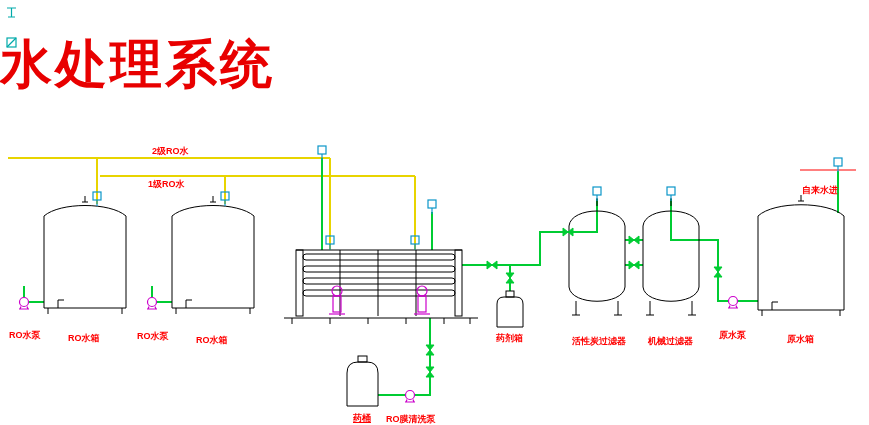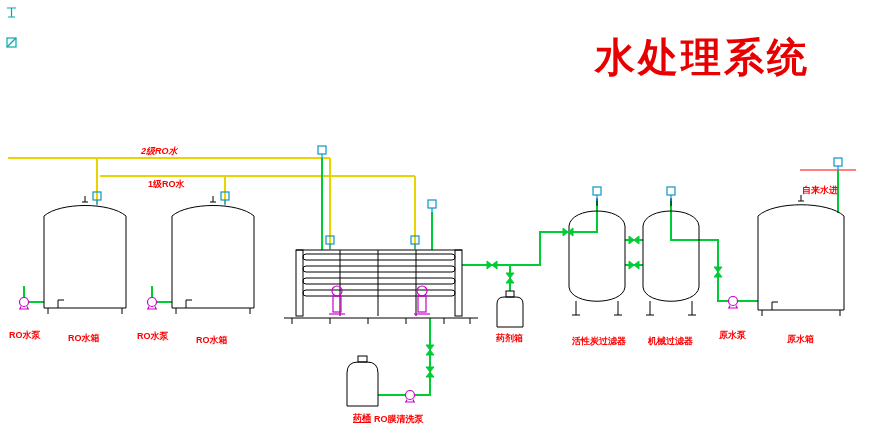--- a/index.html
+++ b/index.html
@@ -1,19 +1,19 @@
 <!DOCTYPE html>
 <html><head>
 <meta charset="utf-8">
 <style>
   html,body{margin:0;padding:0;background:#fff;}
   .canvas{position:relative;width:869px;height:425px;background:#ffffff;overflow:hidden;
           font-family:"Liberation Sans",sans-serif;}
-  .title{position:absolute;top:30px;left:0;width:810px;text-align:right;
-         font-family:"Liberation Serif",serif;font-weight:bold;font-size:40px;
+  .title{position:absolute;top:30px;left:0;width:810px;text-align:left;
+         font-family:"Liberation Serif",serif;font-weight:bold;font-size:52px;
          letter-spacing:3px;color:#e80000;}
   .lbl{position:absolute;font:bold 9px "Liberation Sans",sans-serif;color:#ff0000;
        white-space:nowrap;line-height:10px;}
   svg{position:absolute;top:0;left:0;}
   .blk{stroke:#000;fill:none;stroke-width:1;}
   .grn{stroke:#00cc33;fill:none;stroke-width:1.4;}
   .ylw{stroke:#e8d400;fill:none;stroke-width:1.6;}
   .mag{stroke:#cc00cc;fill:none;stroke-width:1.2;}
   .blu{stroke:#0a96c8;fill:none;stroke-width:1.2;}
   .tea{stroke:#00aaaa;fill:none;stroke-width:1.2;}
@@ -170,29 +170,29 @@
       <use href="#inst" x="597" y="191"></use>
       <use href="#inst" x="671" y="191"></use>
       <use href="#inst" x="97" y="196"></use>
       <use href="#inst" x="225" y="196"></use>
       <use href="#inst" x="838" y="162"></use>
     </g>
   </svg>
 
   <div class="title">水处理系统</div>
 
-  <div class="lbl" style="left:141px;top:146px;font-style:italic;">2级RO水</div>
+  <div class="lbl" style="left:152px;top:146px;">2级RO水</div>
   <div class="lbl" style="left:148px;top:179px;">1级RO水</div>
   <div class="lbl" style="left:802px;top:153px;margin-top:32px;">自来水进</div>
 
   <div class="lbl" style="left:9px;top:330px;">RO水泵</div>
   <div class="lbl" style="left:68px;top:333px;">RO水箱</div>
   <div class="lbl" style="left:137px;top:331px;">RO水泵</div>
   <div class="lbl" style="left:196px;top:335px;">RO水箱</div>
   <div class="lbl" style="left:496px;top:333px;">药剂箱</div>
   <div class="lbl" style="left:572px;top:336px;">活性炭过滤器</div>
   <div class="lbl" style="left:648px;top:336px;">机械过滤器</div>
   <div class="lbl" style="left:719px;top:330px;">原水泵</div>
   <div class="lbl" style="left:787px;top:334px;">原水箱</div>
   <div class="lbl" style="left:353px;top:413px;text-decoration:underline;">药桶</div>
-  <div class="lbl" style="left:374px;top:414px;">RO膜清洗泵</div>
+  <div class="lbl" style="left:386px;top:414px;">RO膜清洗泵</div>
 
 </div>
 
 </body></html>

